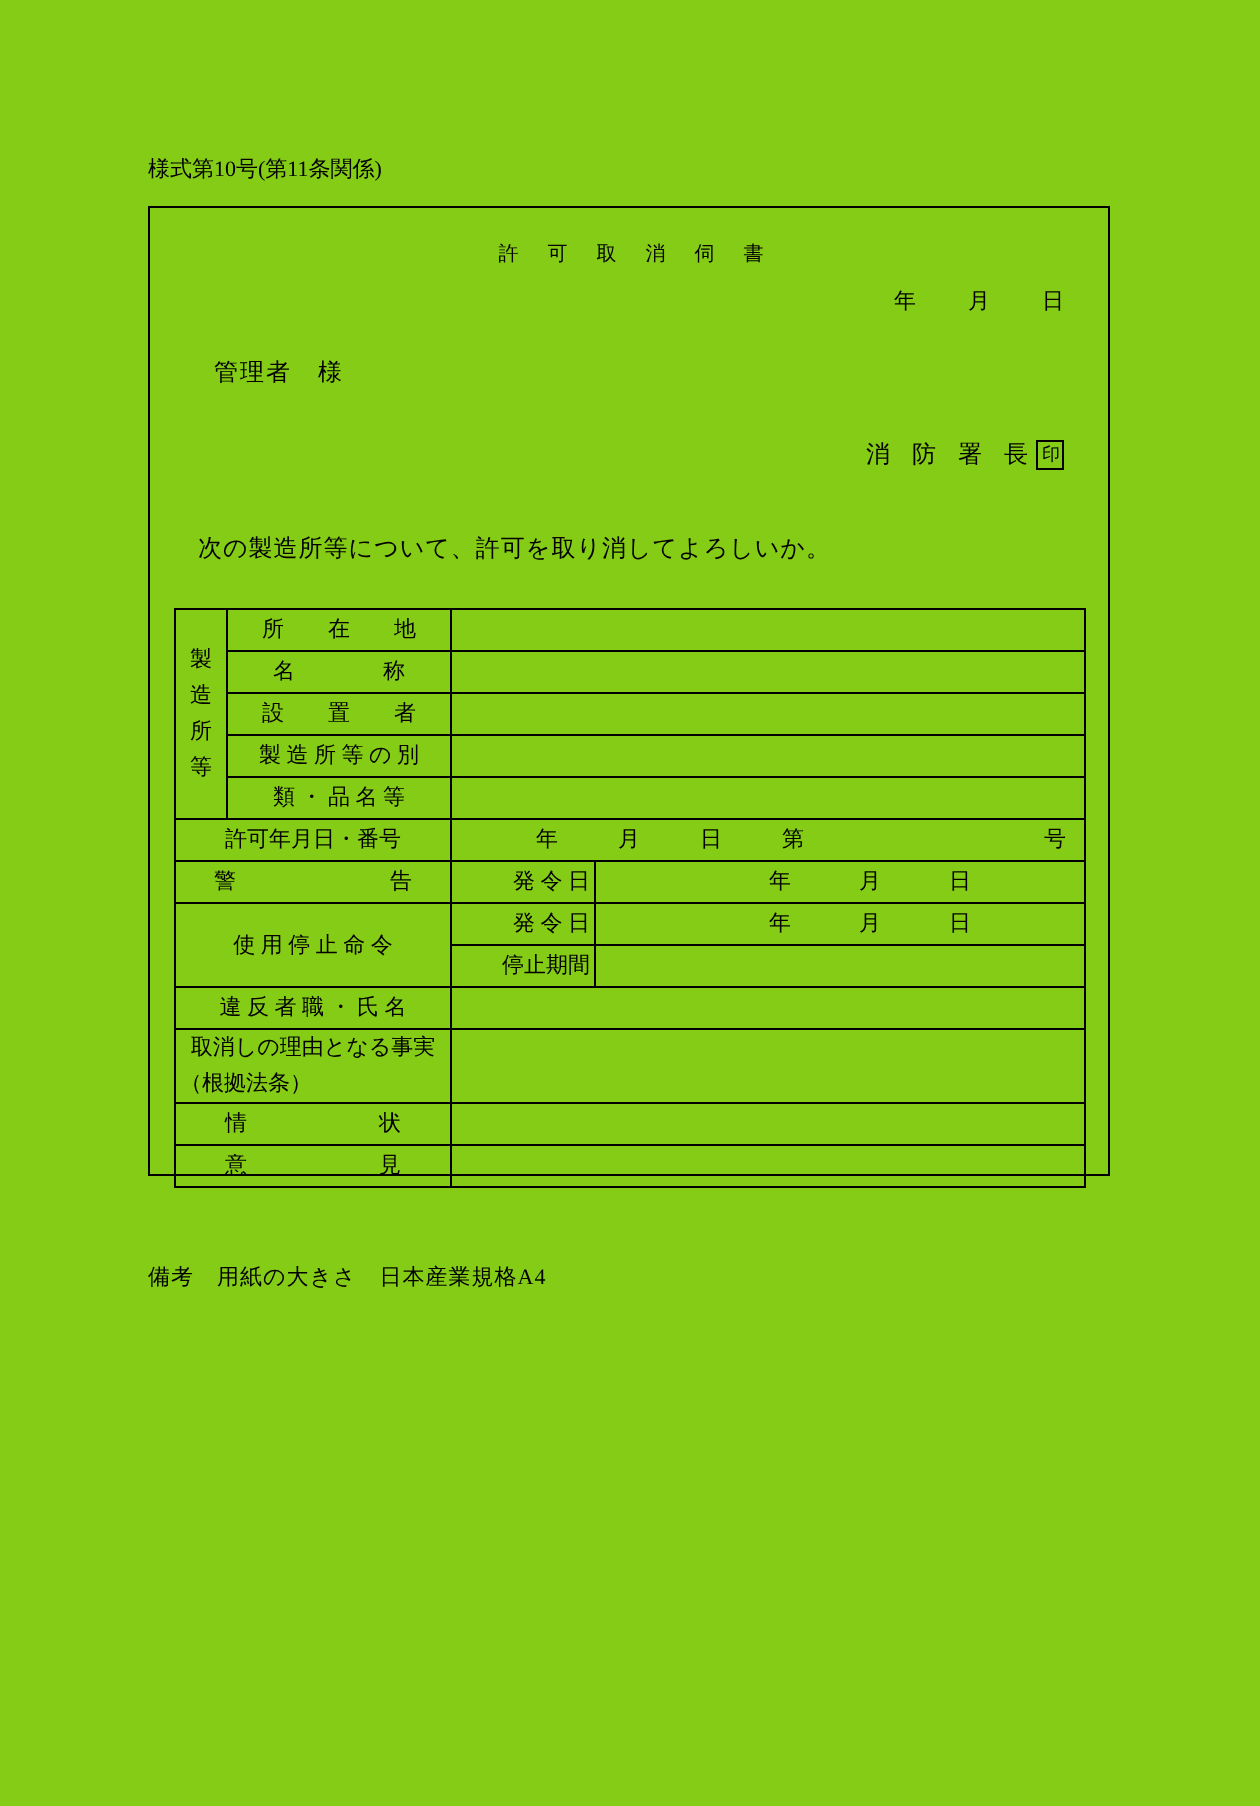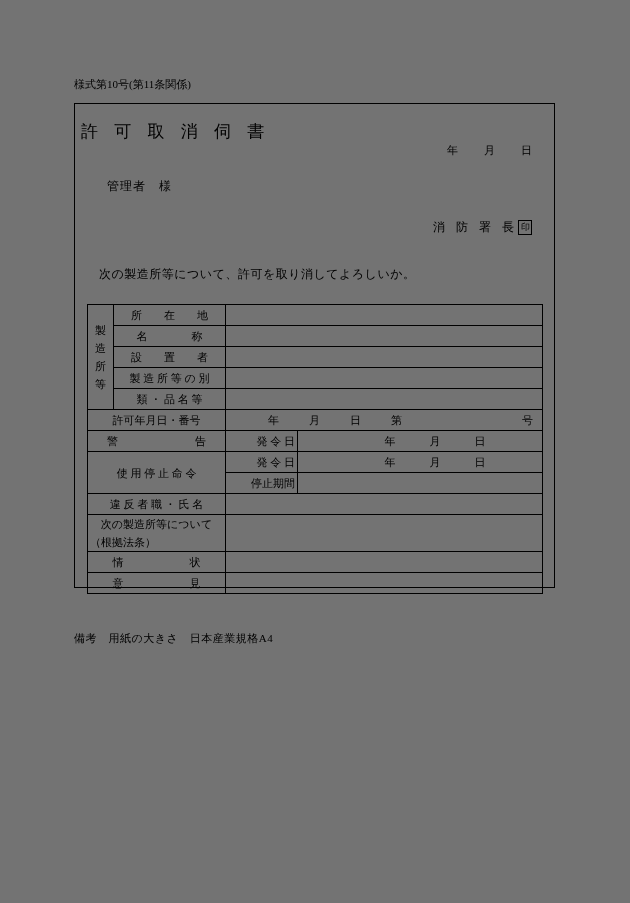--- a/index.html
+++ b/index.html
@@ -13,21 +13,21 @@
     font-family: "Liberation Serif", "DejaVu Serif", serif;
     color: #000000;
     position: relative;
     overflow: hidden;
   }
   .page {
     position: absolute;
     left: 0; top: 0;
     width: 630px;
     height: 903px;
-    background: #737373;
+    background: #84cc16;
   }
   .form-number {
     position: absolute;
     left: 74px;
     top: 77px;
     font-size: 11px;
     letter-spacing: 0px;
     white-space: nowrap;
   }
   .outer-box {
@@ -37,21 +37,22 @@
     width: 481px;
     height: 485px;
     border: 1px solid #000000;
     box-sizing: border-box;
   }
   .doc-title {
     position: absolute;
     left: 0;
     top: 16px;
     width: 481px;
-    font-size: 17px;
+    text-align: center;
+    font-size: 10px;
     letter-spacing: 6px;
     text-indent: 6px;
   }
   .date-line {
     position: absolute;
     right: 22px;
     top: 39px;
     font-size: 11px;
     letter-spacing: 0px;
     white-space: nowrap;
@@ -255,21 +256,21 @@
           <td></td>
         </tr>
 
         <tr>
           <td colspan="2" class="center">違 反 者 職 ・ 氏 名</td>
           <td colspan="2"></td>
         </tr>
 
         <tr>
           <td colspan="2" class="two-line-label center" style="height:36px">
-            <span>次の製造所等について</span>
+            <span>取消しの理由となる事実</span>
             <span class="l2">（根拠法条）</span>
           </td>
           <td colspan="2"></td>
         </tr>
 
         <tr>
           <td colspan="2" class="center">情　　　　　　状</td>
           <td colspan="2"></td>
         </tr>
 

